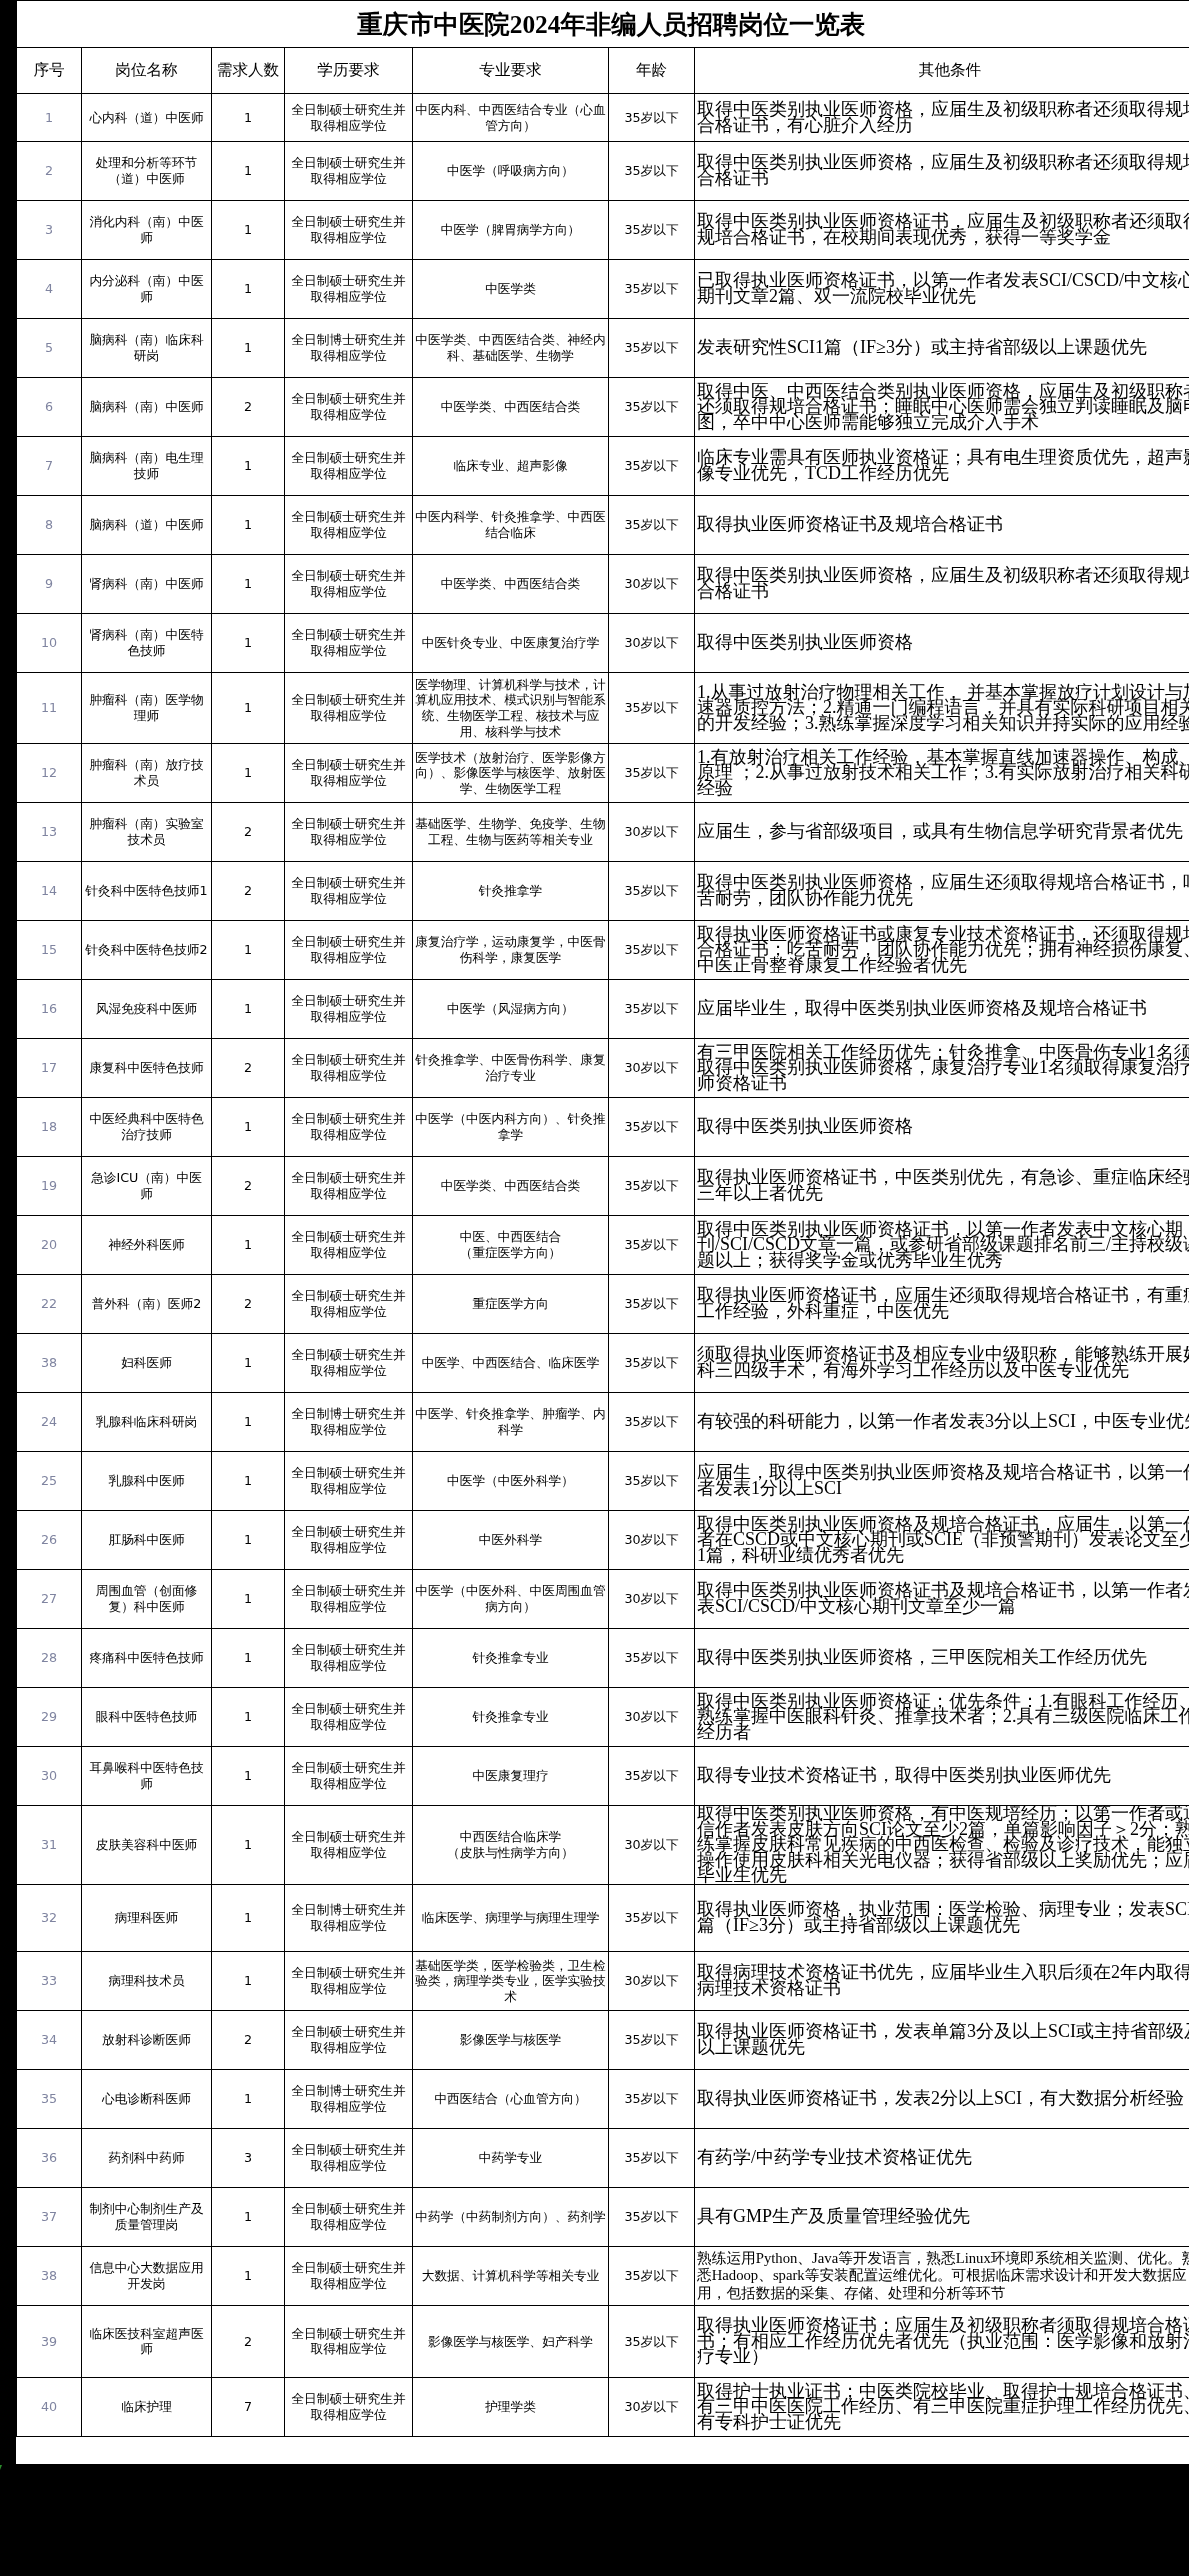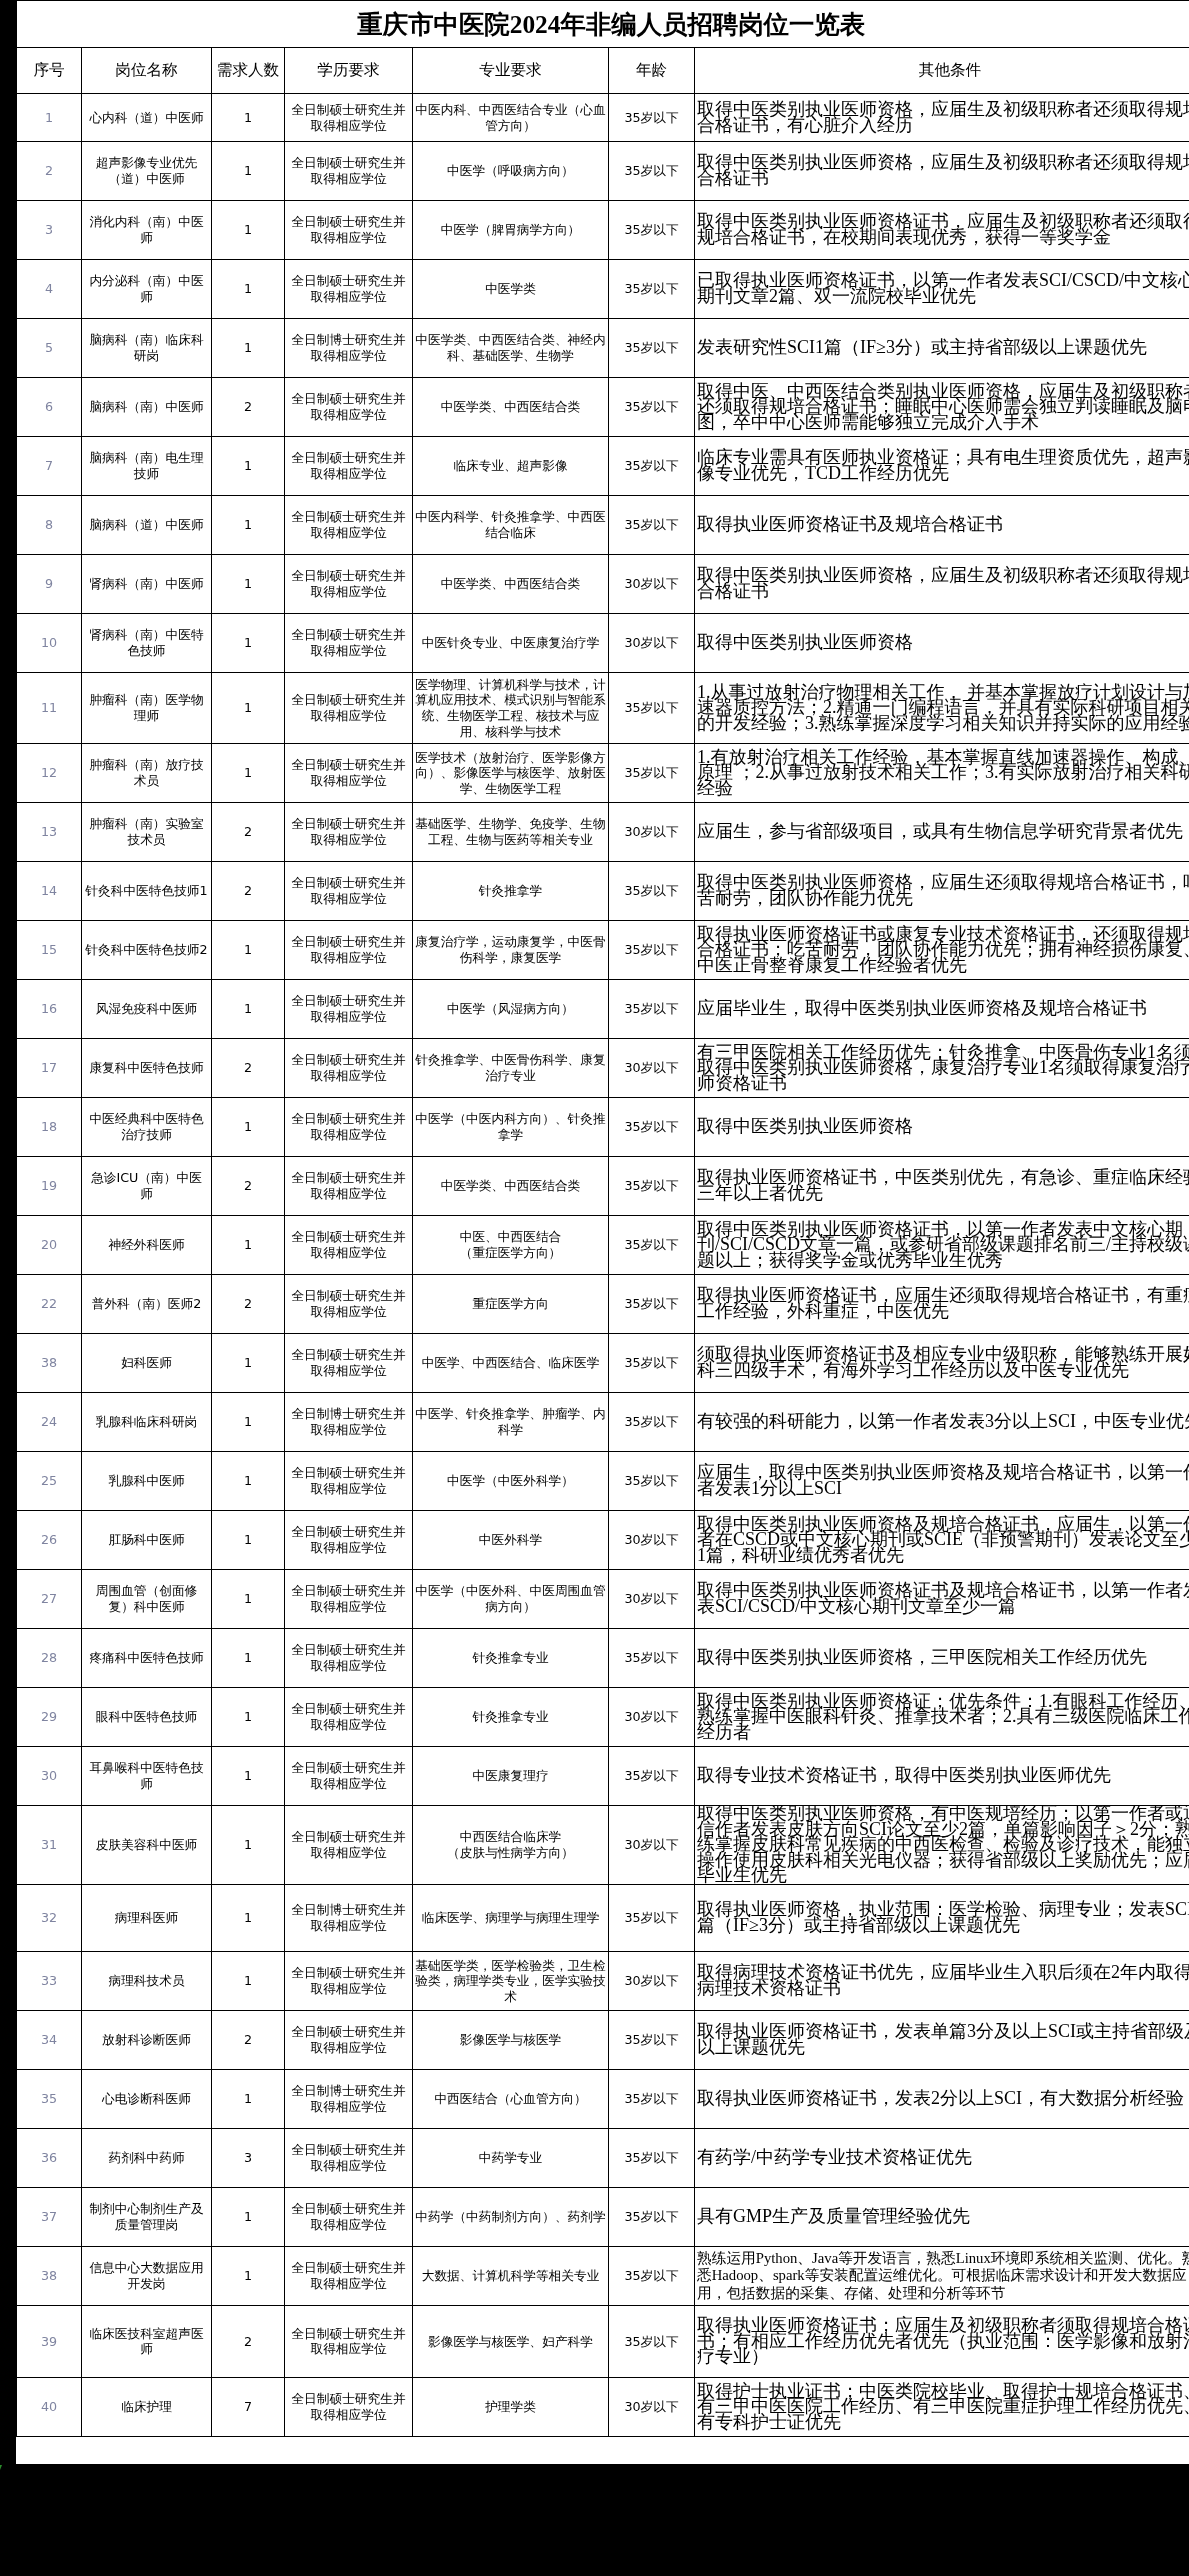--- a/index.html
+++ b/index.html
@@ -88,21 +88,21 @@
     <td class="c-position">心内科（道）中医师</td>
     <td class="c-count">1</td>
     <td class="c-edu">全日制硕士研究生并取得相应学位</td>
     <td class="c-major">中医内科、中西医结合专业（心血管方向）</td>
     <td class="c-age">35岁以下</td>
     <td class="c-other">取得中医类别执业医师资格，应届生及初级职称者还须取得规培合格证书，有心脏介入经历</td>
   </tr>
 
   <tr>
     <td class="c-no">2</td>
-    <td class="c-position">超声影像专业优先（道）中医师</td>
+    <td class="c-position">处理和分析等环节（道）中医师</td>
     <td class="c-count">1</td>
     <td class="c-edu">全日制硕士研究生并取得相应学位</td>
     <td class="c-major">中医学（呼吸病方向）</td>
     <td class="c-age">35岁以下</td>
     <td class="c-other">取得中医类别执业医师资格，应届生及初级职称者还须取得规培合格证书</td>
   </tr>
 
   <tr>
     <td class="c-no">3</td>
     <td class="c-position">消化内科（南）中医师</td>

